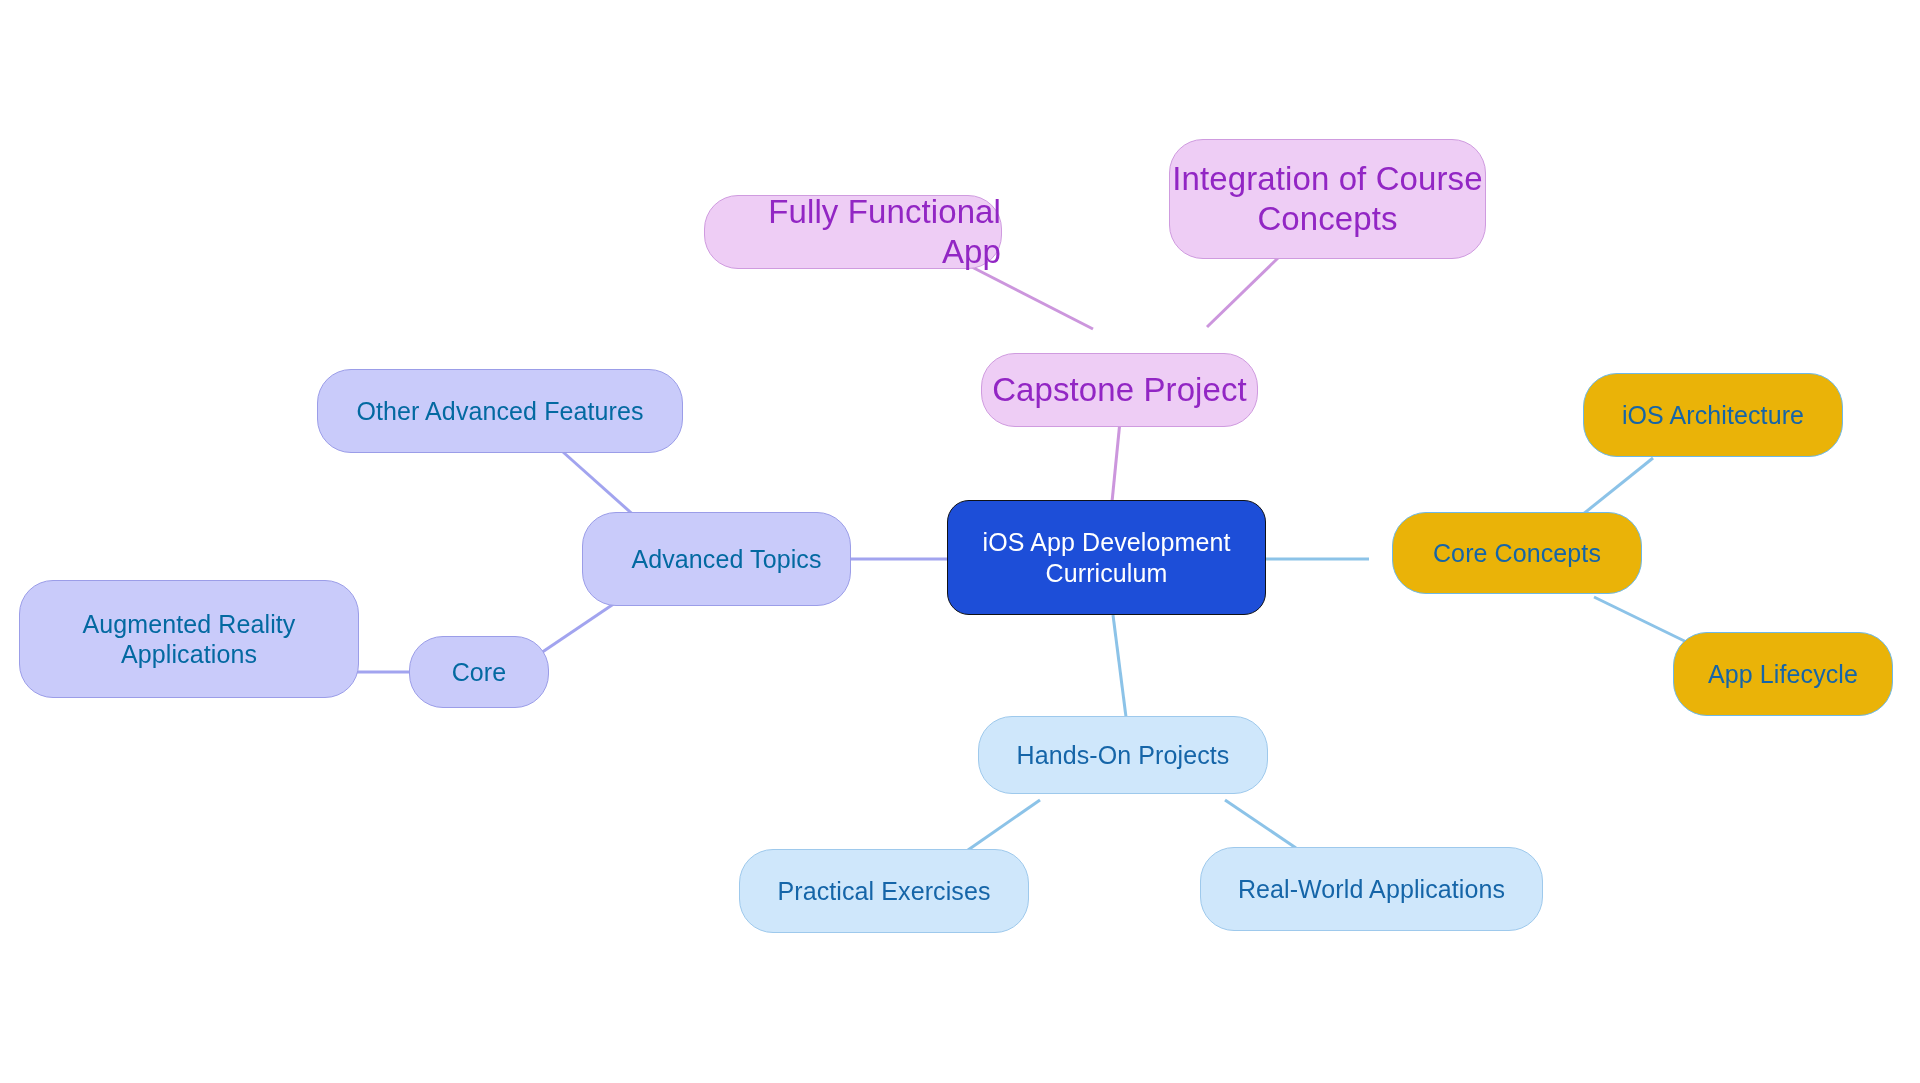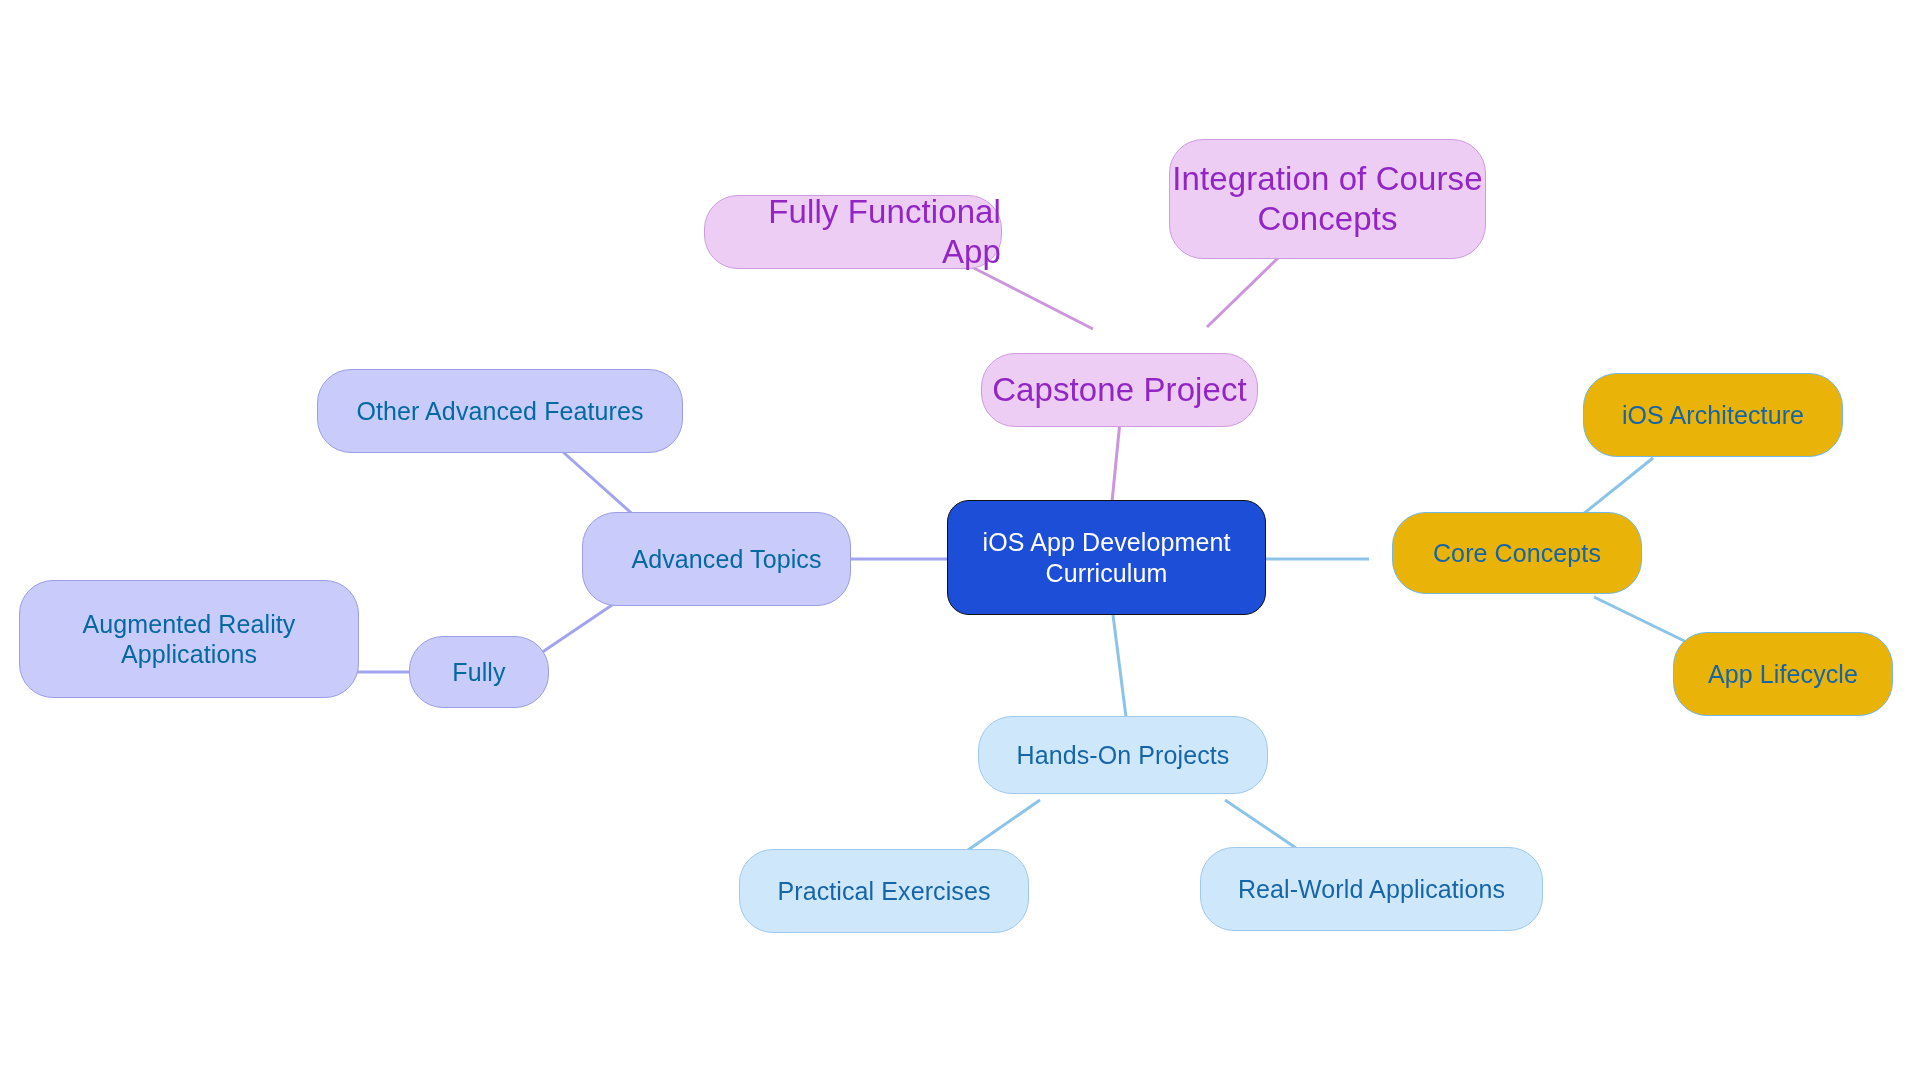--- a/index.html
+++ b/index.html
@@ -119,18 +119,18 @@
   <div class="node node-blue-light" style="left:978px; top:716px; width:290px; height:78px;">Hands-On Projects</div>
 
   <div class="node node-blue-light" style="left:739px; top:849px; width:290px; height:84px;">Practical Exercises</div>
 
   <div class="node node-blue-light" style="left:1200px; top:847px; width:343px; height:84px;">Real-World Applications</div>
 
   <div class="node node-periwinkle" style="left:582px; top:512px; width:269px; height:94px;padding-left:20px;">Advanced Topics</div>
 
   <div class="node node-periwinkle" style="left:317px; top:369px; width:366px; height:84px;">Other Advanced Features</div>
 
-  <div class="node node-periwinkle" style="left:409px; top:636px; width:140px; height:72px;">Fully</div>
+  <div class="node node-periwinkle" style="left:409px; top:636px; width:140px; height:72px;">Core</div>
 
   <div class="node node-periwinkle" style="left:19px; top:580px; width:340px; height:118px;">Augmented Reality
 Applications</div>
 
 </div>
 
 </body></html>

